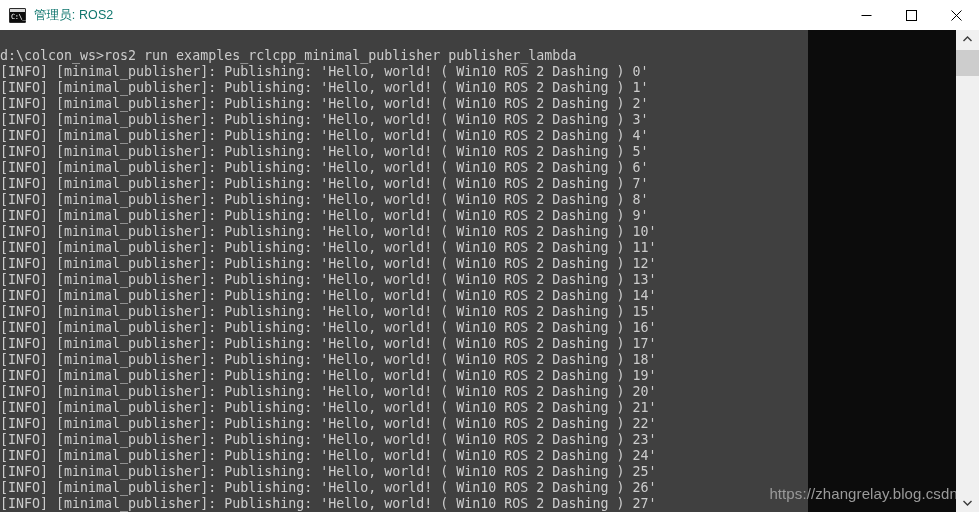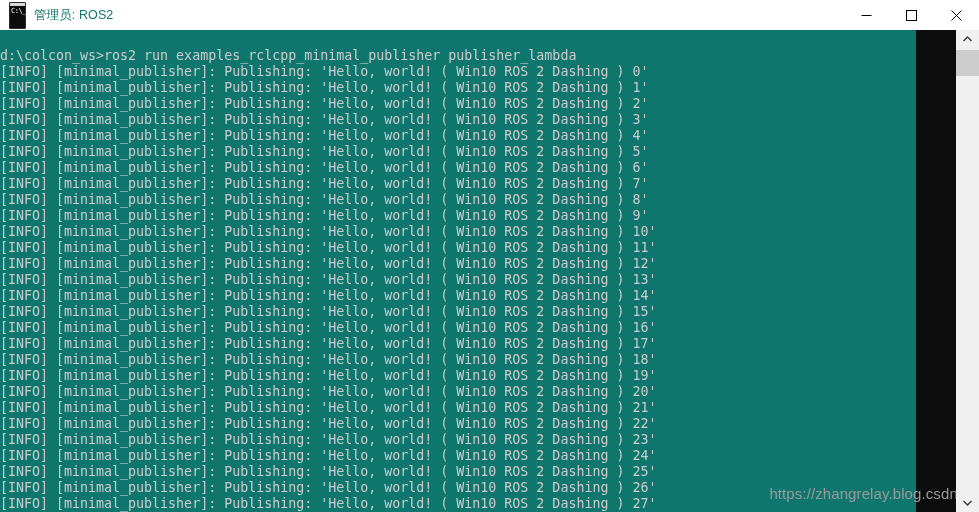--- a/index.html
+++ b/index.html
@@ -34,21 +34,21 @@
   }
   .title-left {
     display: flex;
     align-items: center;
     padding-left: 9px;
     flex: 1 1 auto;
     min-width: 0;
   }
   .app-icon {
     width: 17px;
-    height: 27px;
+    height: 15px;
     background: #0c0c0c;
     border: 1px solid #2b2b2b;
     box-sizing: border-box;
     position: relative;
     margin-right: 8px;
     flex: 0 0 auto;
     border-radius: 1px;
     padding-left: 8px;
   }
   .app-icon .icon-bar {
@@ -86,23 +86,23 @@
     justify-content: center;
     position: relative;
   }
   .win-btn svg { display: block; }
 
   
   .terminal {
     position: absolute;
     top: 30px;
     left: 0;
-    width: 916px;
+    width: 808px;
     height: 482px;
-    background: #0f766e;
+    background: #404040;
     overflow: hidden;
   }
   .term-lines {
     position: absolute;
     top: 18px;
     left: 0;
     width: 100%;
     font-family: "DejaVu Sans Mono", monospace;
     font-size: 13.3px;
     line-height: 16px;

